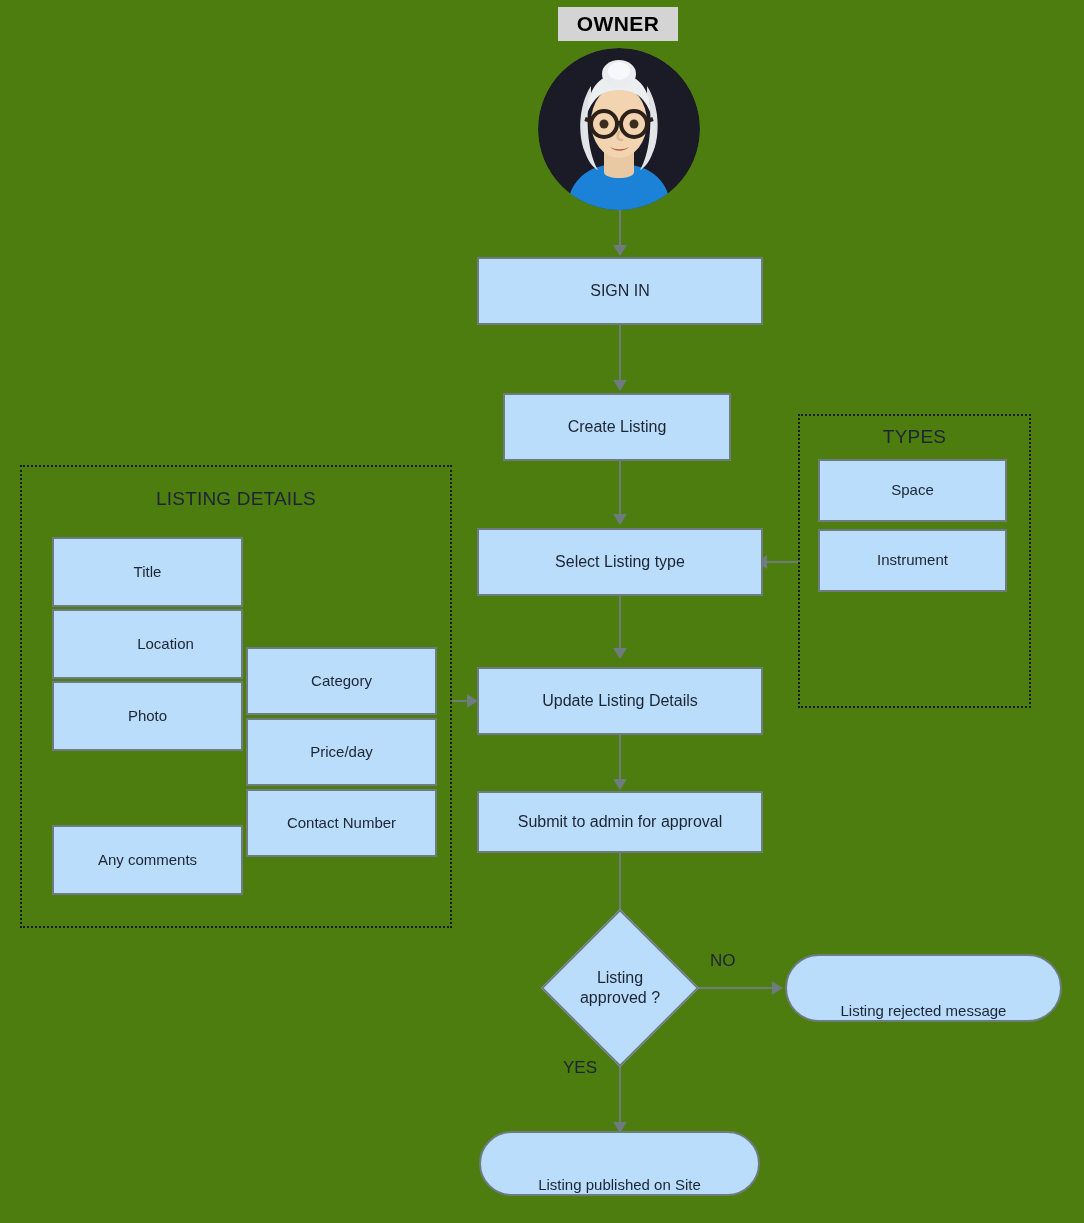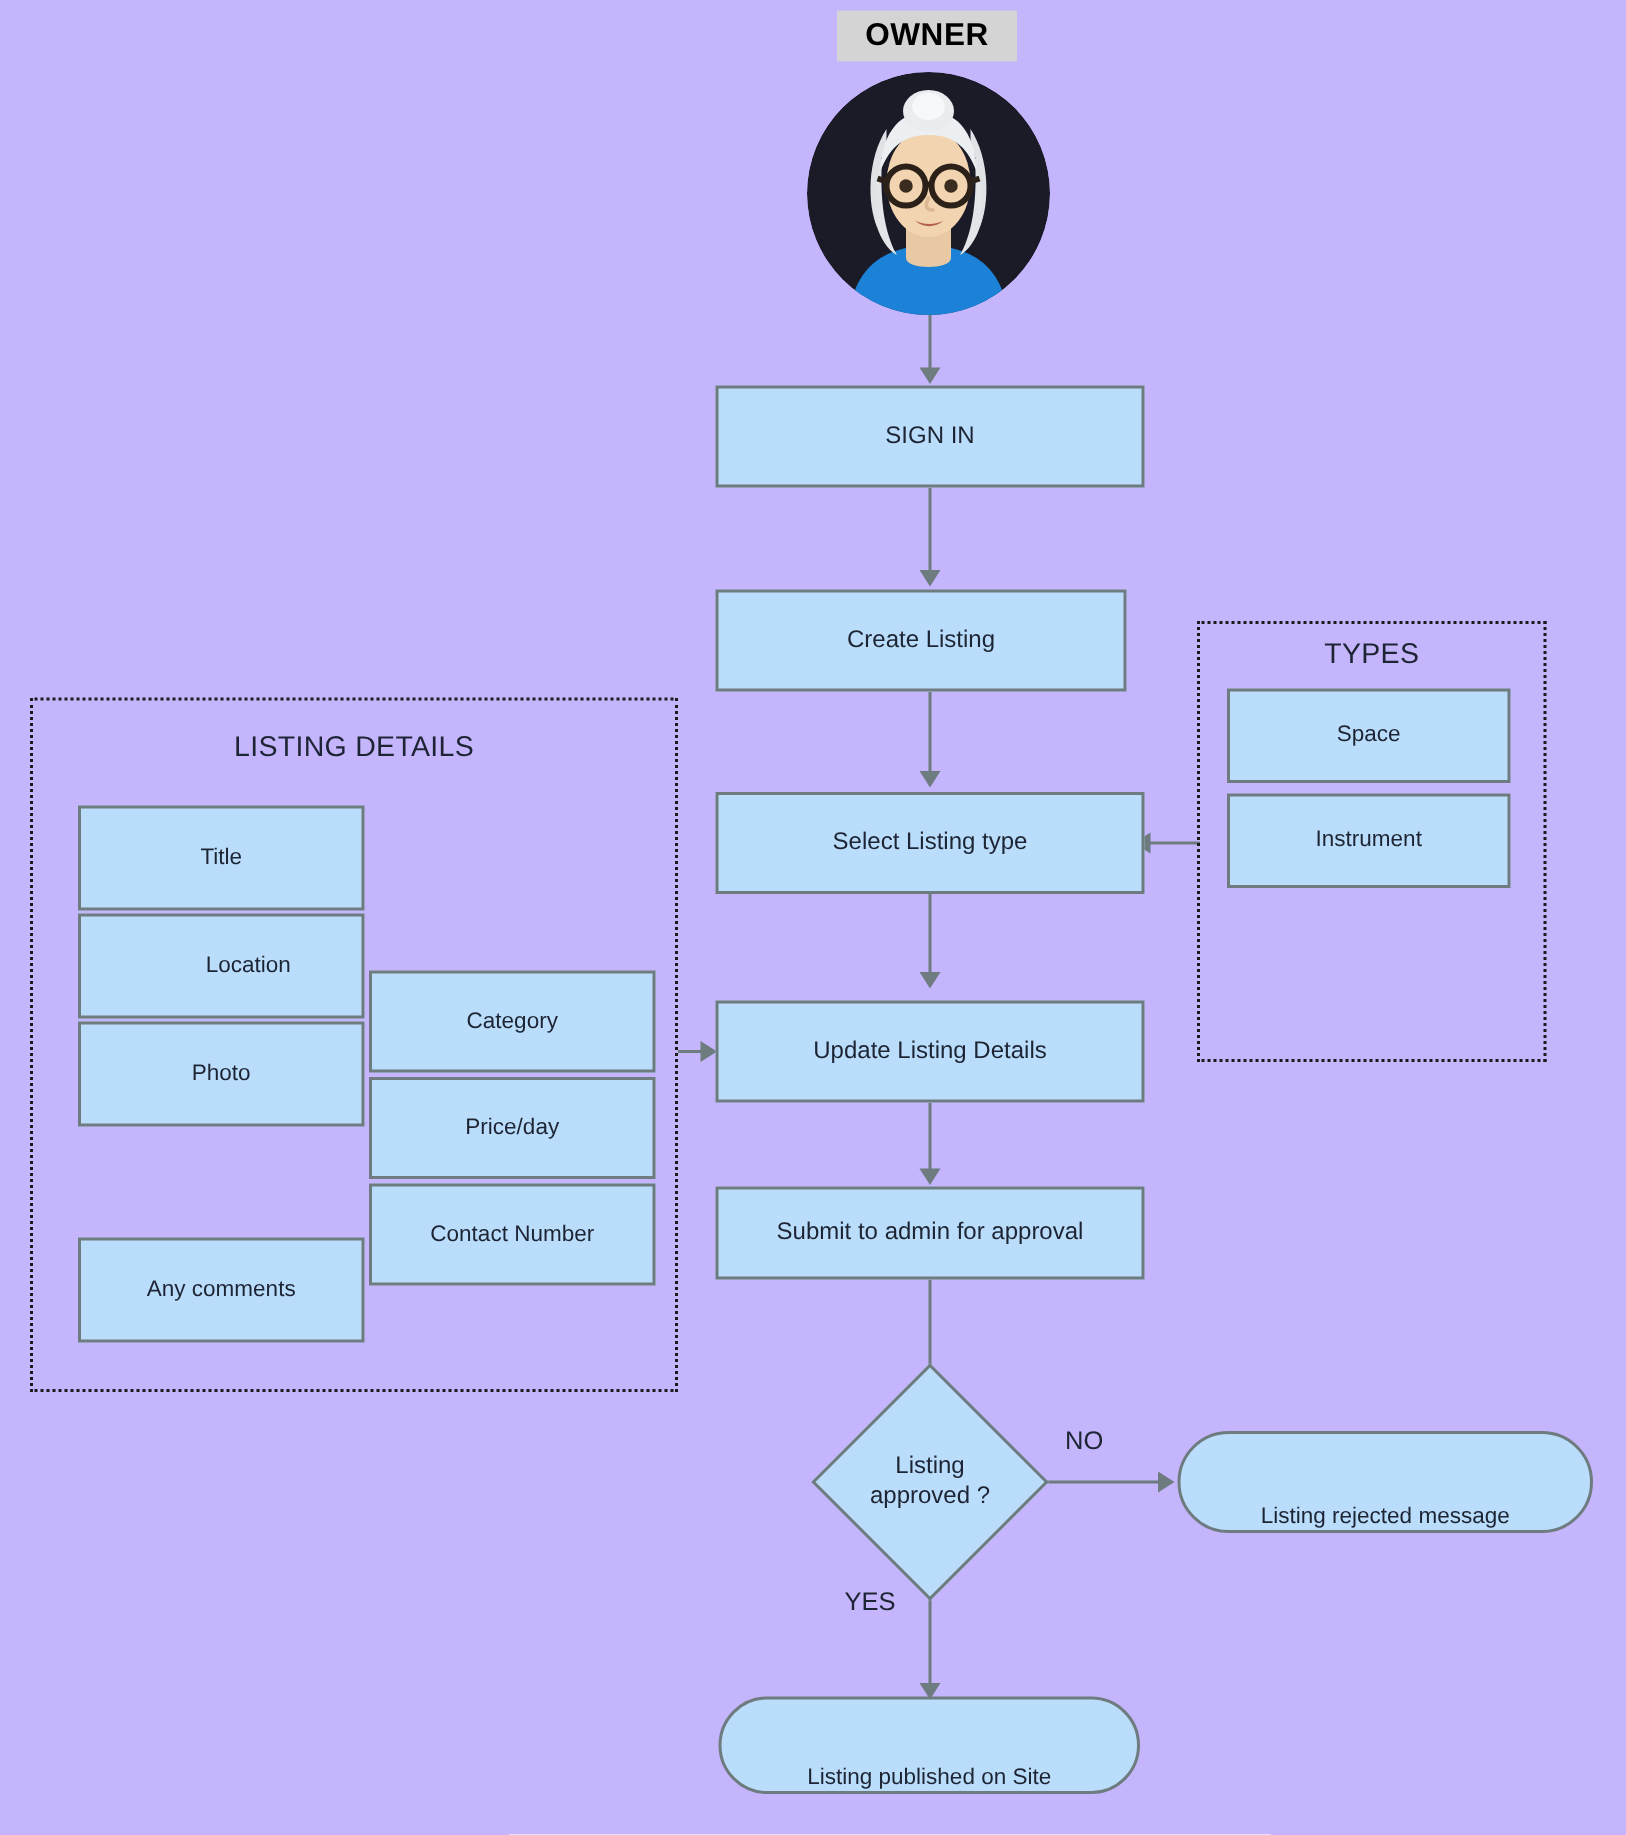--- a/index.html
+++ b/index.html
@@ -5,21 +5,21 @@
   * { box-sizing: border-box; }
   html, body {
     margin: 0; padding: 0;
     background: #ffffff;
     font-family: "Liberation Sans", sans-serif;
   }
   #canvas {
     position: relative;
     width: 1084px;
     height: 1223px;
-    background: #c4b5fd;
+    background: #4d7c0f;
     overflow: hidden;
   }
 
   
   .node {
     position: absolute;
     background: #b9ddfb;
     border: 2px solid #6e7b7f;
     display: flex;
     align-items: center;
@@ -190,21 +190,21 @@
   <div class="vline" style="left:619px; top:205px; height:43px;"></div>
   <div class="arrow down" style="left:613px; top:245px;"></div>
 
   <div class="node flow" style="left:477px; top:257px; width:286px; height:68px;">
     <span>SIGN IN</span>
   </div>
 
   <div class="vline" style="left:619px; top:325px; height:57px;"></div>
   <div class="arrow down" style="left:613px; top:380px;"></div>
 
-  <div class="node flow" style="left:477px; top:393px; width:274px; height:68px;">
+  <div class="node flow" style="left:503px; top:393px; width:228px; height:68px;">
     <span>Create Listing</span>
   </div>
 
   <div class="vline" style="left:619px; top:461px; height:55px;"></div>
   <div class="arrow down" style="left:613px; top:514px;"></div>
 
   <div class="node flow" style="left:477px; top:528px; width:286px; height:68px;">
     <span>Select Listing type</span>
   </div>
 

